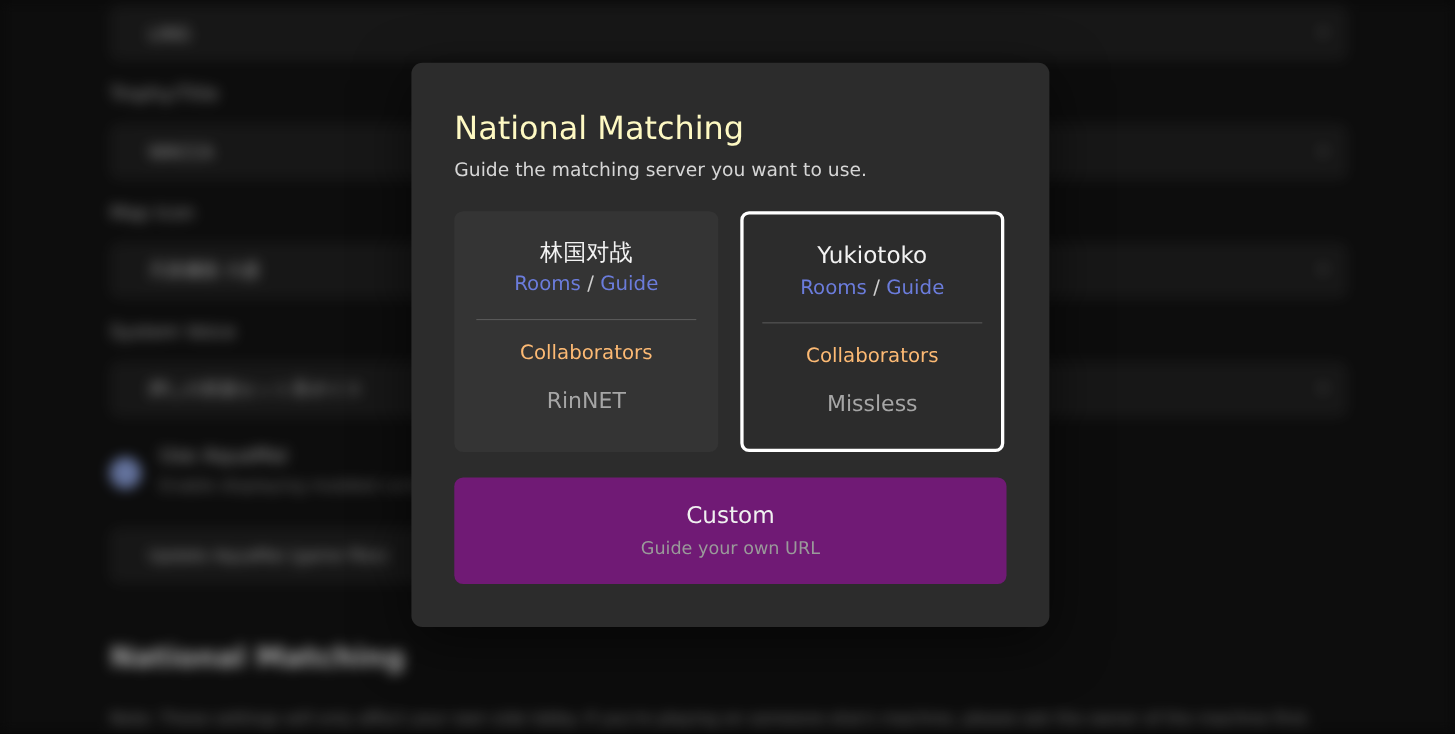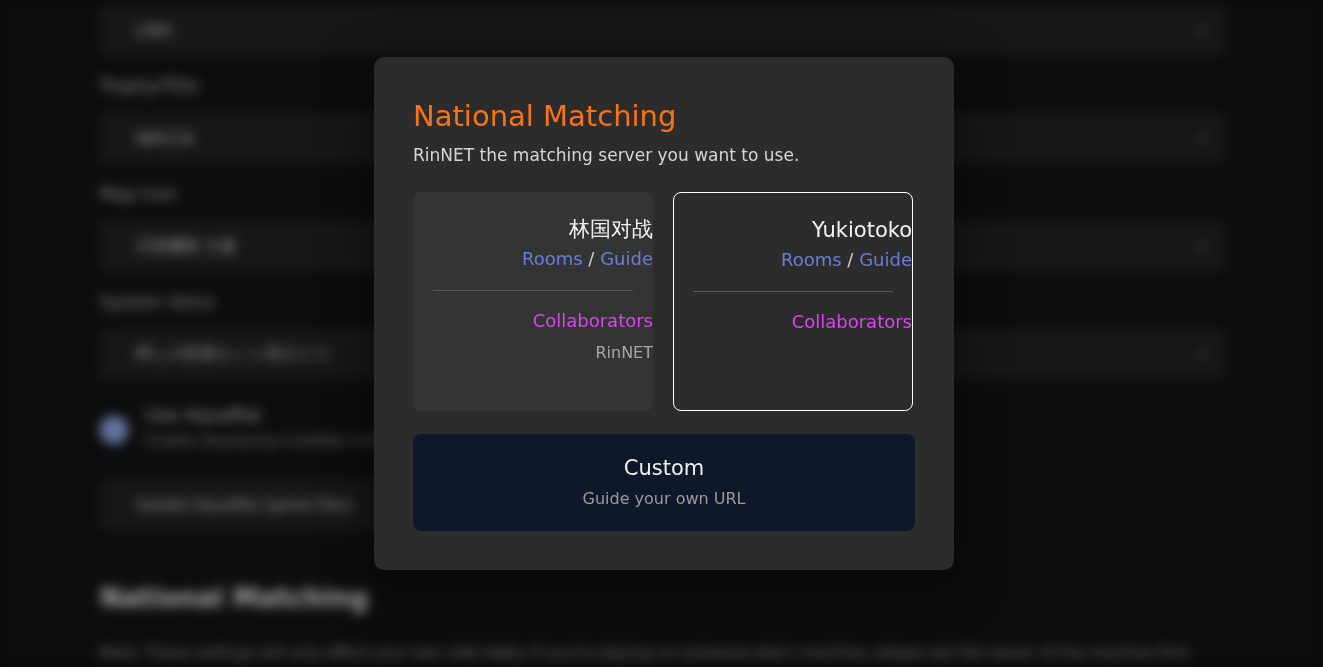--- a/index.html
+++ b/index.html
@@ -31,37 +31,37 @@
            font-size:15px;white-space:nowrap;overflow:hidden;}
 
   
   .overlay{position:absolute;inset:0;background:rgba(0,0,0,0.28);}
 
   
   .modal{position:absolute;left:374px;top:57px;width:580px;height:513px;
          background:#2c2c2c;border-radius:10px;box-sizing:border-box;
          padding:44px 39px 39px;box-shadow:0 14px 50px rgba(0,0,0,0.55);
          color:#f0f0f0;}
-  .modal-title{font-size:29px;font-weight:500;color:#f97316;line-height:1.05;}
+  .modal-title{font-size:29px;font-weight:500;color:#fef9c3;line-height:1.05;}
   .modal-subtitle{margin-top:14px;font-size:17px;color:#d6d6d6;line-height:1.2;}
 
   .cards{margin-top:26px;display:grid;grid-template-columns:240px 240px;gap:20px;}
   .server-card{height:219px;border-radius:8px;box-sizing:border-box;
-               text-align:right;padding-top:25px;cursor:pointer;}
+               text-align:center;padding-top:25px;cursor:pointer;}
   .server-card.plain{background:#343434;}
-  .server-card.selected{background:transparent;border:1px solid #ffffff;}
+  .server-card.selected{background:transparent;border:3px solid #ffffff;}
   .server-name{font-size:21px;color:#f2f2f2;line-height:24px;}
   .server-links{margin-top:7px;font-size:18px;color:#cfcfcf;}
   .server-links a{color:#6b7cdb;text-decoration:none;cursor:pointer;}
   .card-divider{border:none;border-top:1px solid #585858;width:200px;
                 margin:21px auto 19px;}
-  .collab-heading{font-size:18px;color:#d946ef;}
-  .collab-list{margin-top:8px;font-size:16px;color:#a6a6a6;line-height:27px;}
+  .collab-heading{font-size:18px;color:#fdba74;}
+  .collab-list{margin-top:20px;font-size:20px;color:#a6a6a6;line-height:27px;}
 
-  .custom-card{margin-top:23px;height:97px;background:#0f172a;border-radius:8px;
+  .custom-card{margin-top:23px;height:97px;background:#701a75;border-radius:8px;
                box-sizing:border-box;text-align:center;padding-top:22px;cursor:pointer;}
   .custom-title{font-size:21px;color:#f0f0f0;}
   .custom-subtitle{margin-top:9px;font-size:16px;color:#9a9a9a;}
 </style>
 </head>
 <body>
 
 <div class="screen">
 
   <div class="page-bg">
@@ -100,21 +100,21 @@
     </div>
 
     <div class="bg-heading">National Matching</div>
     <div class="bg-note">Note: These settings will only affect your own side lobby. If you're playing on someone else's machine, please ask the owner of the machine first.</div>
   </div>
 
   <div class="overlay"></div>
 
   <div class="modal">
     <div class="modal-title">National Matching</div>
-    <div class="modal-subtitle">RinNET the matching server you want to use.</div>
+    <div class="modal-subtitle">Guide the matching server you want to use.</div>
 
     <div class="cards">
 
       <div class="server-card plain">
         <div class="server-name">林国对战</div>
         <div class="server-links">
           <a>Rooms</a><span> / </span><a>Guide</a>
         </div>
         <hr class="card-divider">
         <div class="collab-heading">Collaborators</div>
@@ -123,20 +123,23 @@
         </div>
       </div>
 
       <div class="server-card selected">
         <div class="server-name">Yukiotoko</div>
         <div class="server-links">
           <a>Rooms</a><span> / </span><a>Guide</a>
         </div>
         <hr class="card-divider">
         <div class="collab-heading">Collaborators</div>
+        <div class="collab-list">
+          <div>Missless</div>
+        </div>
       </div>
 
     </div>
 
     <div class="custom-card">
       <div class="custom-title">Custom</div>
       <div class="custom-subtitle">Guide your own URL</div>
     </div>
   </div>
 

